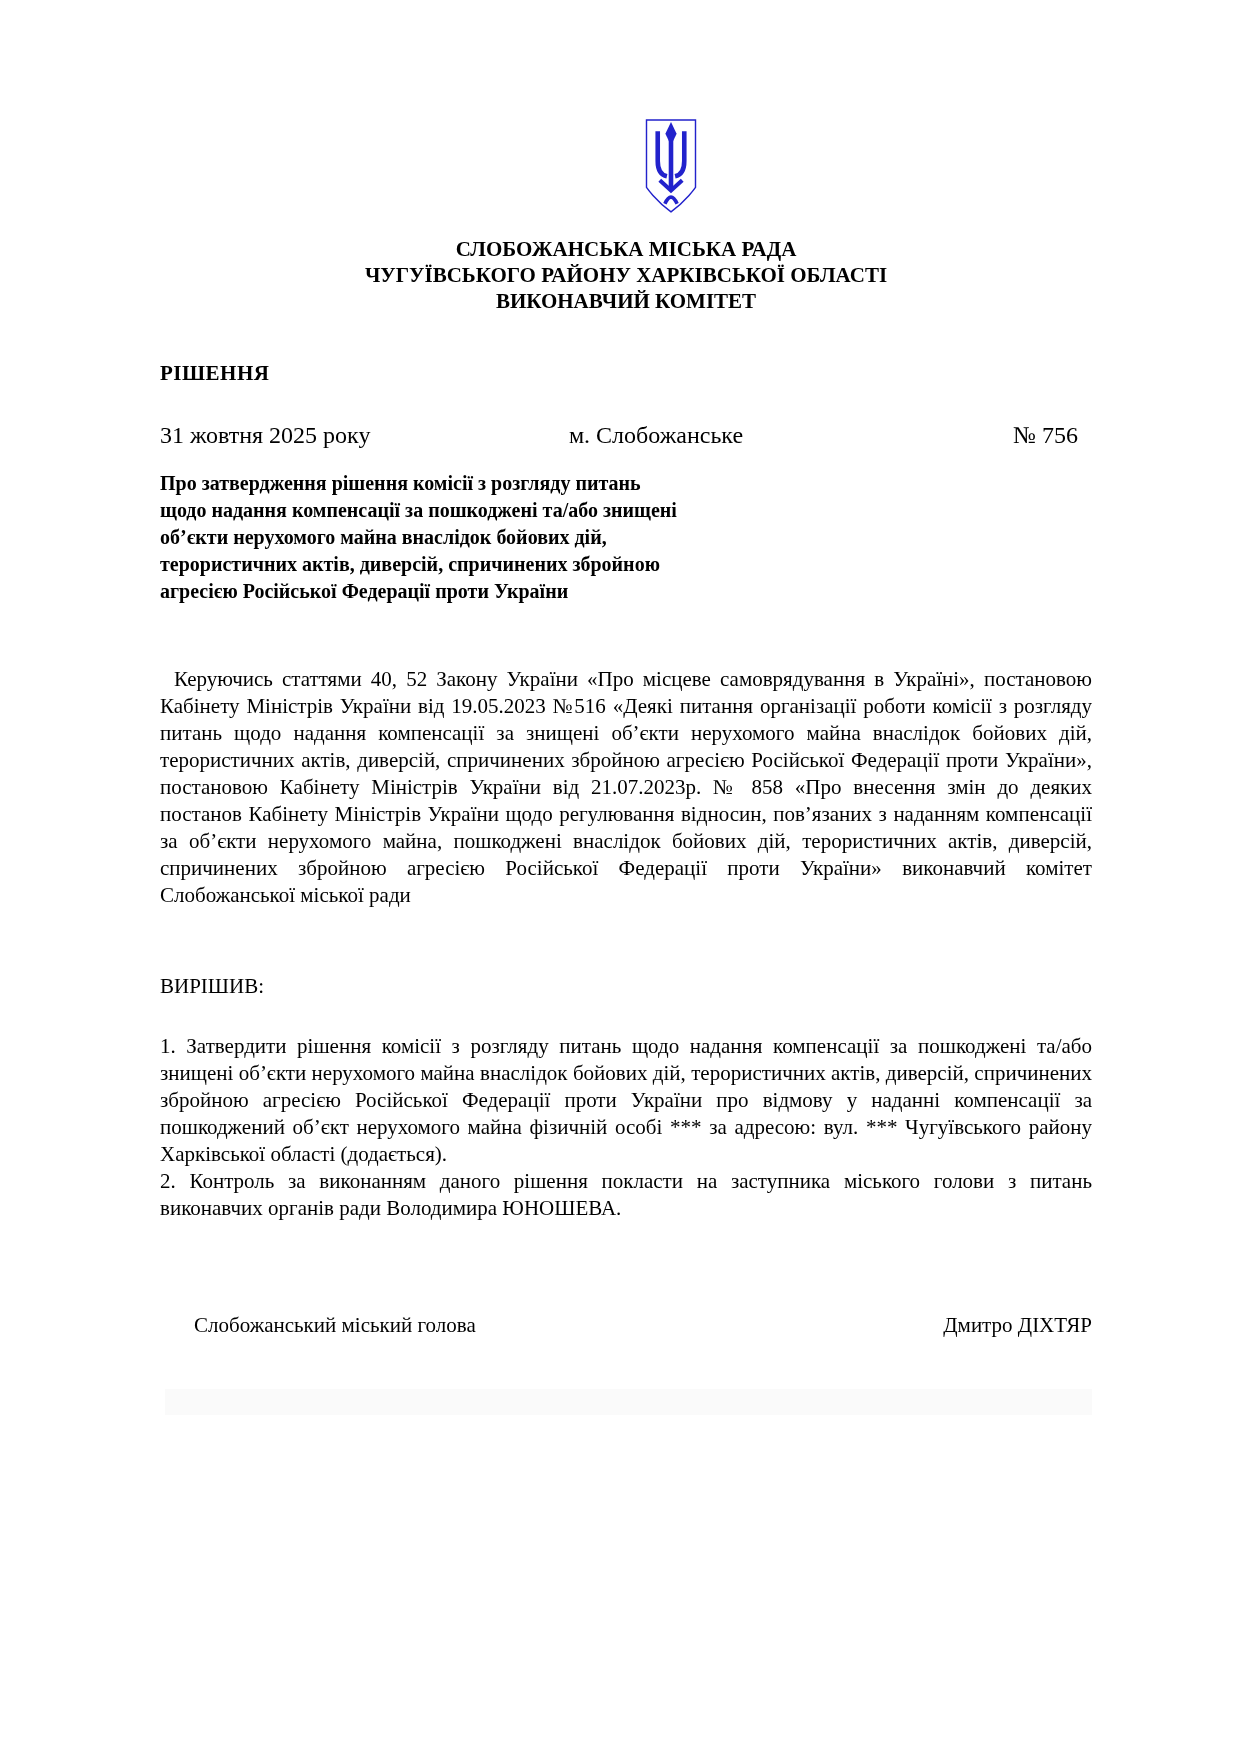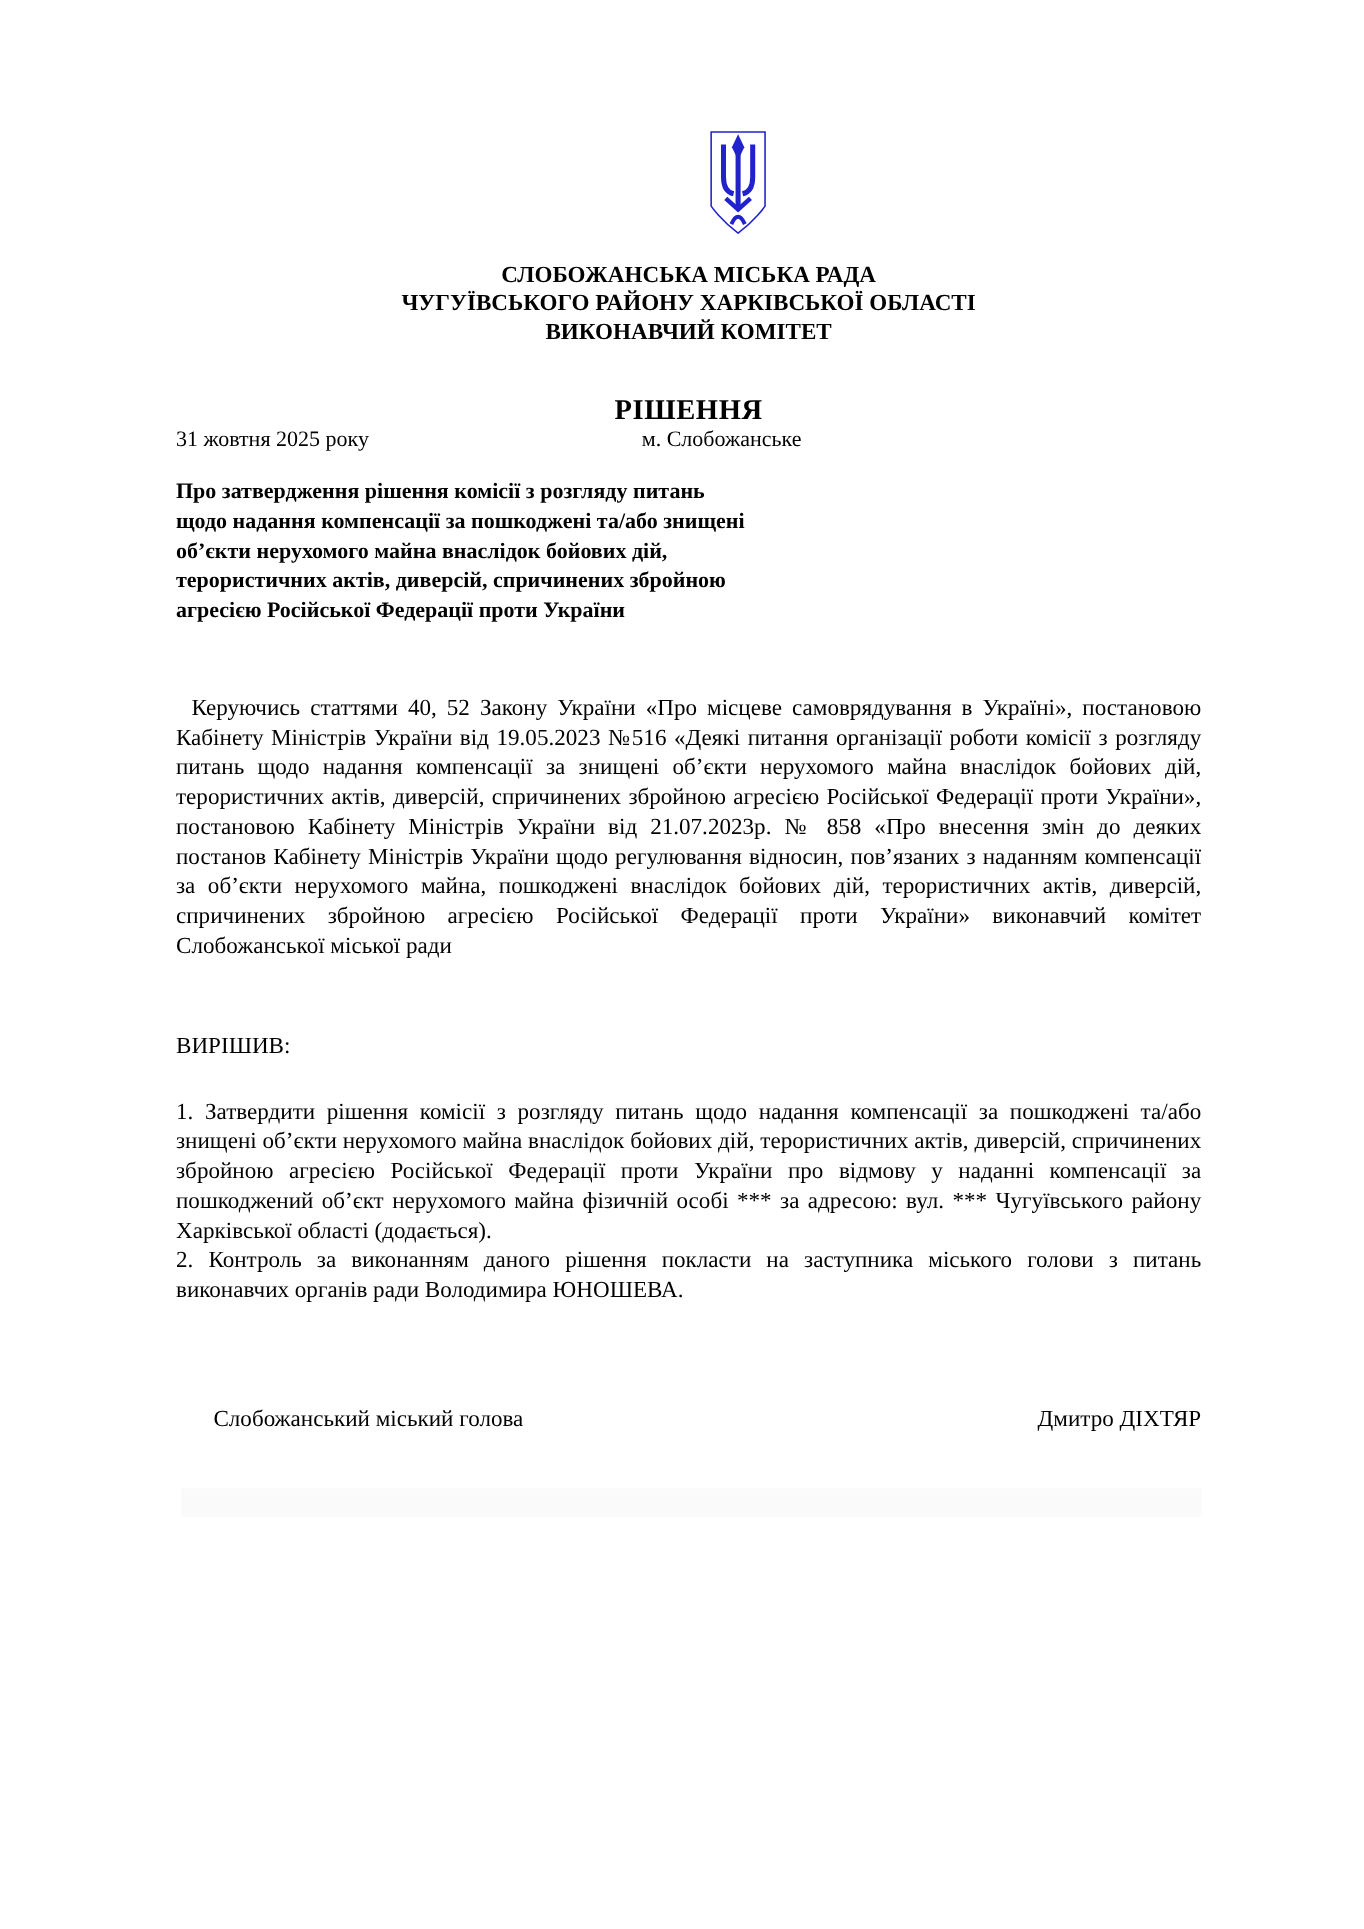--- a/index.html
+++ b/index.html
@@ -32,30 +32,30 @@
   }
   .org-header {
     margin-top: 20px;
     text-align: center;
     font-weight: bold;
     font-size: 21px;
     line-height: 26px;
   }
   .doc-type {
     margin-top: 46px;
-    text-align: center;
     font-weight: bold;
-    font-size: 26px;
+    font-size: 21px;
     line-height: 26px;
     letter-spacing: 0.5px;
   }
   .meta-row {
+    margin-top: 36px;
     display: grid;
     grid-template-columns: 1fr auto 1fr;
-    font-size: 20px;
+    font-size: 24px;
     line-height: 26px;
   }
   .meta-date   { text-align: left; }
   .meta-place  { text-align: center; padding-left: 60px; }
   .meta-number { text-align: right; padding-right: 14px; }
   .subject {
     margin-top: 22px;
     font-weight: bold;
     font-size: 20px;
     line-height: 27px;
@@ -126,20 +126,21 @@
     <div>СЛОБОЖАНСЬКА МІСЬКА РАДА</div>
     <div>ЧУГУЇВСЬКОГО РАЙОНУ ХАРКІВСЬКОЇ ОБЛАСТІ</div>
     <div>ВИКОНАВЧИЙ КОМІТЕТ</div>
   </div>
 
   <div class="doc-type">РІШЕННЯ</div>
 
   <div class="meta-row">
     <span class="meta-date">31 жовтня 2025 року</span>
     <span class="meta-place">м. Слобожанське</span>
+    <span class="meta-number">№ 756</span>
   </div>
 
   <div class="subject">Про затвердження рішення комісії з розгляду питань
 щодо надання компенсації за пошкоджені та/або знищені
 об’єкти нерухомого майна внаслідок бойових дій,
 терористичних актів, диверсій, спричинених збройною
 агресією Російської Федерації проти України</div>
 
   <p class="preamble">Керуючись статтями 40, 52 Закону України «Про місцеве самоврядування в Україні», постановою Кабінету Міністрів України від 19.05.2023 №516 «Деякі питання організації роботи комісії з розгляду питань щодо надання компенсації за знищені об’єкти нерухомого майна внаслідок бойових дій, терористичних актів, диверсій, спричинених збройною агресією Російської Федерації проти України», постановою Кабінету Міністрів України від 21.07.2023р. № 858 «Про внесення змін до деяких постанов Кабінету Міністрів України щодо регулювання відносин, пов’язаних з наданням компенсації за об’єкти нерухомого майна, пошкоджені внаслідок бойових дій, терористичних актів, диверсій, спричинених збройною агресією Російської Федерації проти України» виконавчий комітет Слобожанської міської ради</p>
 

